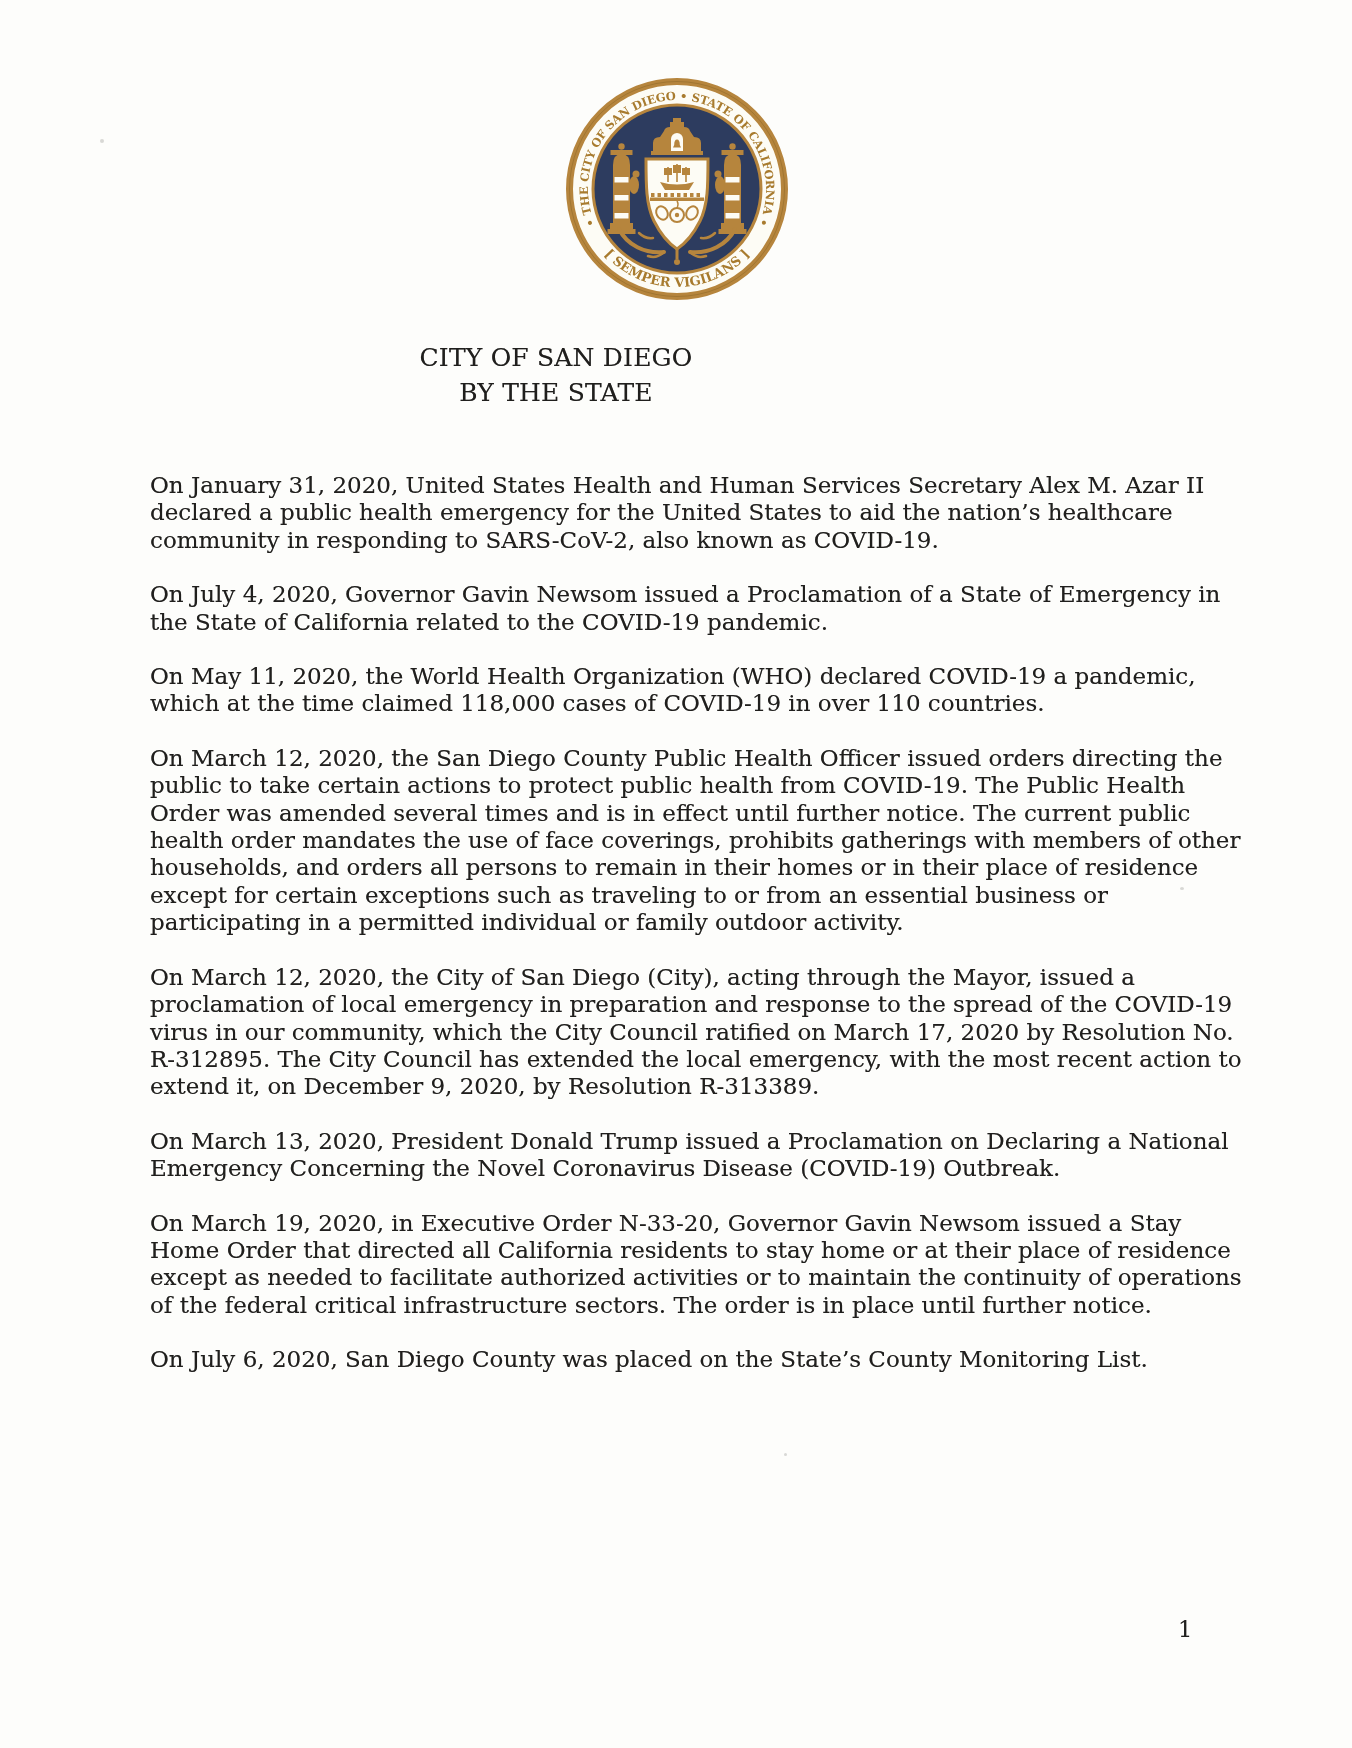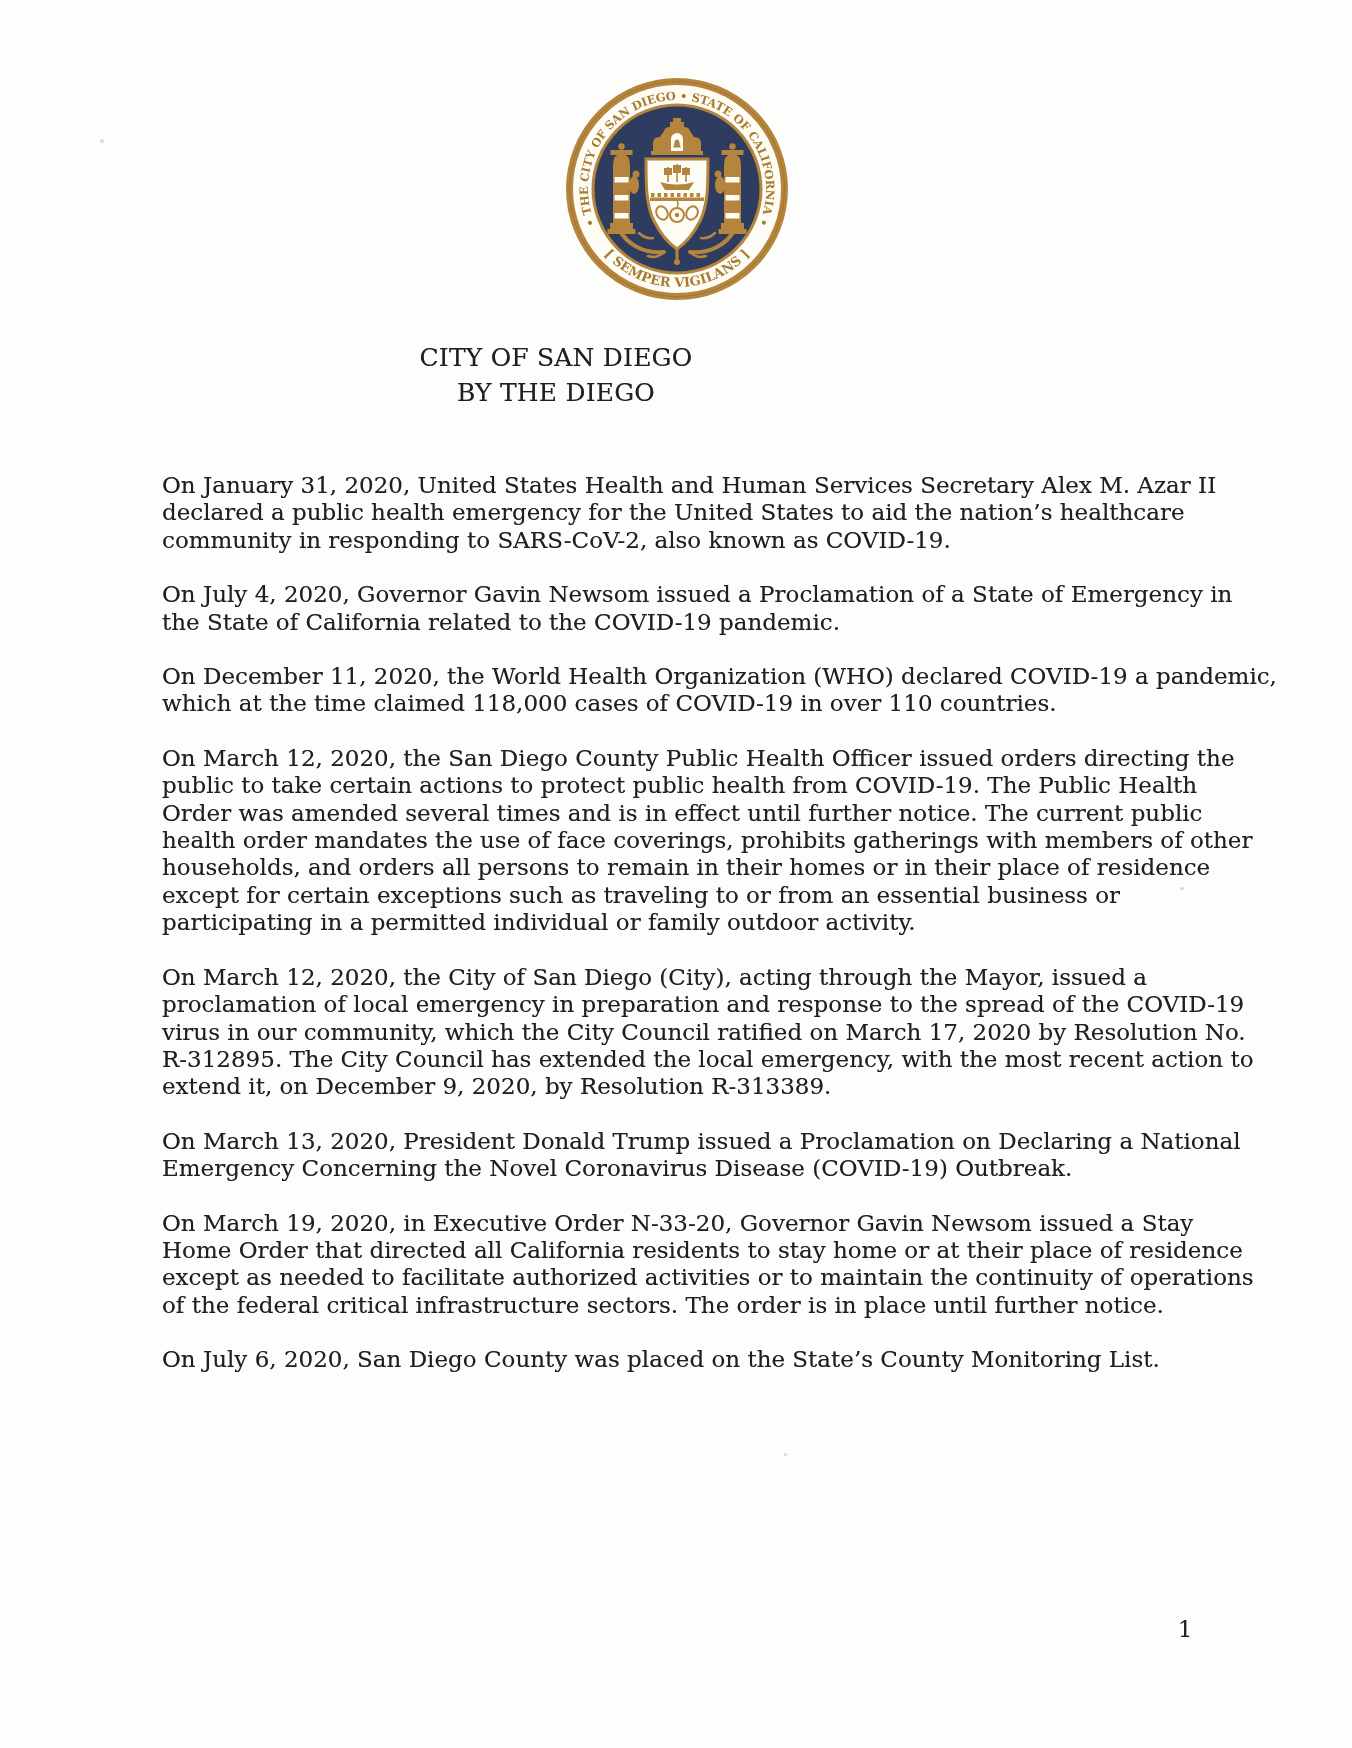--- a/index.html
+++ b/index.html
@@ -29,21 +29,21 @@
   .body-text{
     position:absolute;
     left:150px;top:472px;
     width:1060px;
     font-size:23px;
     line-height:27.4px;
     text-shadow:0 0 0.4px rgba(20,20,20,0.45);
   }
   .para{
     white-space:pre;
-    margin:0 0 27px 12px;
+    margin:0 0 27px 0;
   }
   .para:last-child{margin-bottom:0;}
   .page-number{
     position:absolute;
     left:1178px;top:1616px;
     font-size:22.5px;
     text-shadow:0 0 0.4px rgba(20,20,20,0.45);
   }
   .speck{
     position:absolute;
@@ -146,30 +146,30 @@
       <path d="M 58,40 C 50,56 32,65 13,63"></path>
       <path d="M -13,63 q -7,7 -16,4" stroke-width="2.5"></path>
       <path d="M 13,63 q 7,7 16,4" stroke-width="2.5"></path>
       <path d="M -38,44 q 6,6 14,5" stroke-width="2.5"></path>
       <path d="M 38,44 q -6,6 -14,5" stroke-width="2.5"></path>
     </g>
   </svg>
 
   <div class="title-block">
     <div>CITY OF SAN DIEGO</div>
-    <div>BY THE DIEGO</div>
+    <div>BY THE STATE</div>
   </div>
 
   <div class="body-text" id="body-text">
       <div class="para">On January 31, 2020, United States Health and Human Services Secretary Alex M. Azar II
 declared a public health emergency for the United States to aid the nation’s healthcare
 community in responding to SARS-CoV-2, also known as COVID-19.</div>
       <div class="para">On July 4, 2020, Governor Gavin Newsom issued a Proclamation of a State of Emergency in
 the State of California related to the COVID-19 pandemic.</div>
-      <div class="para">On December 11, 2020, the World Health Organization (WHO) declared COVID-19 a pandemic,
+      <div class="para">On May 11, 2020, the World Health Organization (WHO) declared COVID-19 a pandemic,
 which at the time claimed 118,000 cases of COVID-19 in over 110 countries.</div>
       <div class="para">On March 12, 2020, the San Diego County Public Health Officer issued orders directing the
 public to take certain actions to protect public health from COVID-19. The Public Health
 Order was amended several times and is in effect until further notice. The current public
 health order mandates the use of face coverings, prohibits gatherings with members of other
 households, and orders all persons to remain in their homes or in their place of residence
 except for certain exceptions such as traveling to or from an essential business or
 participating in a permitted individual or family outdoor activity.</div>
       <div class="para">On March 12, 2020, the City of San Diego (City), acting through the Mayor, issued a
 proclamation of local emergency in preparation and response to the spread of the COVID-19

